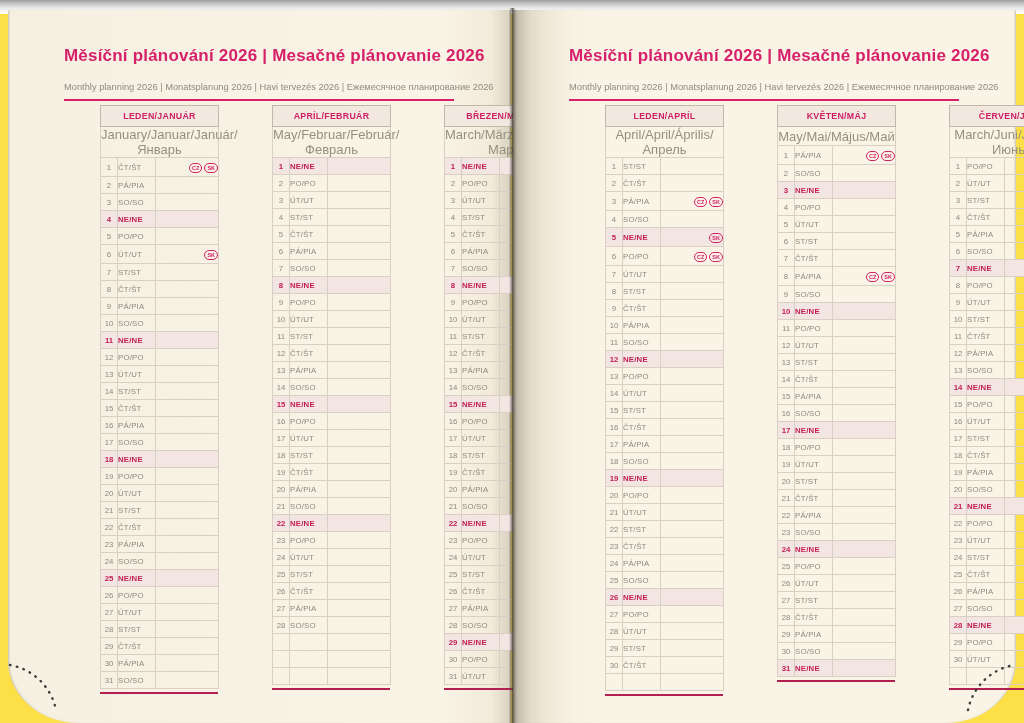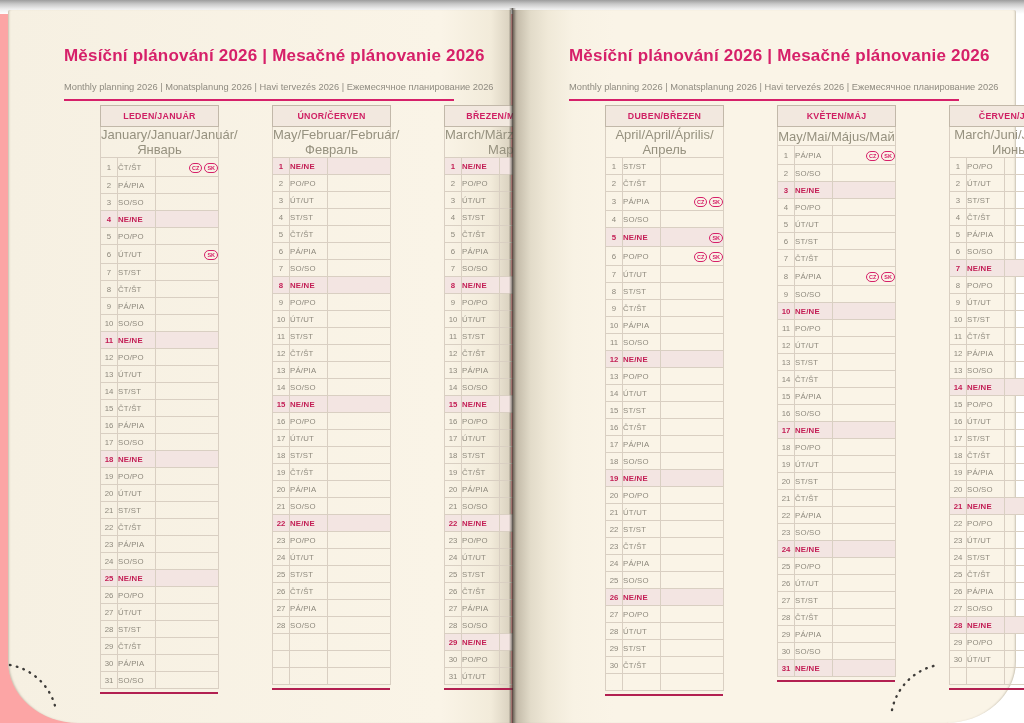--- a/index.html
+++ b/index.html
@@ -1,18 +1,18 @@
 <!DOCTYPE html>
 <html><head>
 <meta charset="utf-8">
 <style>
   html,body{margin:0;padding:0;}
   body{width:1024px;height:723px;overflow:hidden;background:#ffffff;
        font-family:"Liberation Sans", sans-serif;}
-  .scene{position:relative;width:948px;height:723px;background:#fca5a5;text-decoration:underline;}
+  .scene{position:relative;width:1024px;height:723px;background:#fde047;text-decoration:underline;}
   .top-band{position:absolute;left:0;top:0;width:1024px;height:14px;
             background:linear-gradient(to bottom,#9d9d9d 0,#c9c9c9 4px,#eeeeee 9px,#ffffff 14px);}
   .page{position:absolute;top:10px;width:503px;height:713px;}
   .page.left{left:8px;border-radius:2px 0 0 0;border-bottom-left-radius:70px 62px;
              background:linear-gradient(to right,#f6f0e2 0,#faf4e7 86%,#f2ebda 96%,#dcd4c2 99.5%,#b5ae9e 100%);
              box-shadow:inset 2px 0 2px -1px rgba(140,130,110,.45);}
   .page.right{left:513px;border-radius:0 2px 0 0;border-bottom-right-radius:70px 62px;
               background:linear-gradient(to right,#9e9686 0,#c6beac 1%,#e2dbc9 3.5%,#f0e9d8 7%,#f8f2e4 12%,#faf4e7 20%,#faf4e7 100%);
               box-shadow:inset -2px 0 2px -1px rgba(140,130,110,.45);}
   .gutter{position:absolute;left:509px;top:8px;width:7px;height:715px;
@@ -268,21 +268,21 @@
 
   <div class="month-wrap">
     <table class="month">
       <colgroup>
                 <col class="c-num">
                 <col class="c-dow">
                 <col class="c-note">
               </colgroup>
       <thead>
         <tr>
-                  <th colspan="3" class="m-title">ÚNOR/ČERVEN</th>
+                  <th colspan="3" class="m-title">APRÍL/FEBRUÁR</th>
                 </tr>
         <tr>
                   <th colspan="3" class="m-sub">May/Februar/Február/Февраль</th>
                 </tr>
       </thead>
       <tbody>
   <tr class="sun">
     <td class="num">1</td>
     <td class="dow">NE/NE</td>
     <td class="note"></td>
@@ -689,21 +689,21 @@
       <div class="months">
   <div class="month-wrap">
     <table class="month">
       <colgroup>
                 <col class="c-num">
                 <col class="c-dow">
                 <col class="c-note">
               </colgroup>
       <thead>
         <tr>
-                  <th colspan="3" class="m-title">DUBEN/BŘEZEN</th>
+                  <th colspan="3" class="m-title">LEDEN/APRÍL</th>
                 </tr>
         <tr>
                   <th colspan="3" class="m-sub">April/April/Április/Апрель</th>
                 </tr>
       </thead>
       <tbody>
   <tr>
     <td class="num">1</td>
     <td class="dow">ST/ST</td>
     <td class="note"></td>

